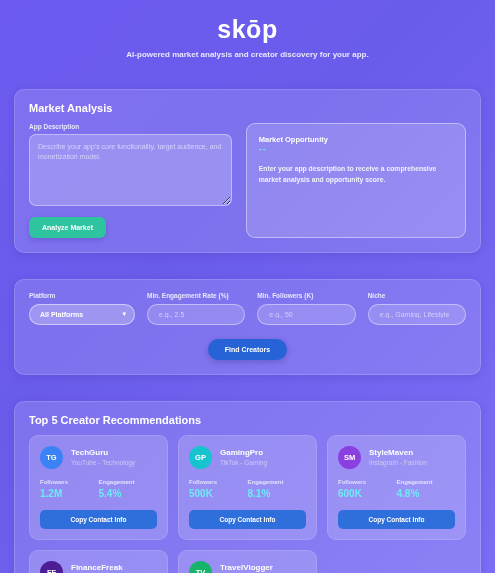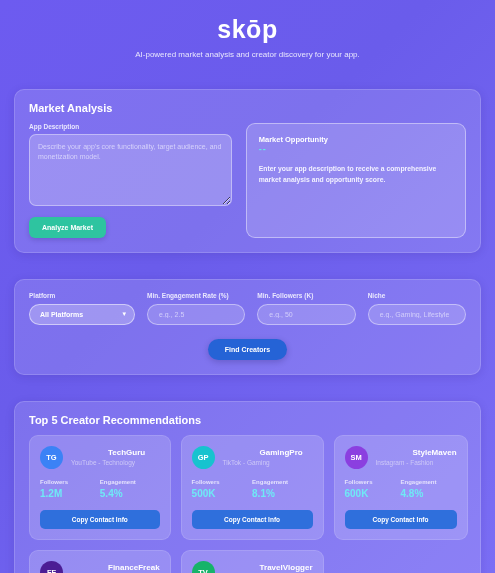--- a/index.html
+++ b/index.html
@@ -32,21 +32,21 @@
     font-size: 25px;
     font-weight: bold;
     letter-spacing: 0.5px;
     line-height: 1.1;
     color: #ffffff;
   }
   .tagline {
     font-size: 8px;
     margin-top: 6px;
     color: #e8e6fd;
-    font-weight: normal;
+    font-weight: bold;
   }
 
   
   .panel {
     background: rgba(255,255,255,0.13);
     border: 1px solid rgba(255,255,255,0.16);
     border-radius: 10px;
     padding: 12px 14px 14px 14px;
     box-shadow: 0 2px 10px rgba(40,20,110,0.14);
   }
@@ -214,21 +214,20 @@
     font-size: 7.5px;
     font-weight: bold;
     color: #ffffff;
     flex: 0 0 auto;
   }
   .creator-name {
     font-size: 8px;
     font-weight: bold;
     color: #ffffff;
     line-height: 1.3;
-    margin-left: 37px;
   }
   .creator-meta {
     font-size: 6.5px;
     color: #cdc8f7;
     margin-top: 1px;
   }
   .stats {
     display: flex;
     margin-top: 10px;
   }

